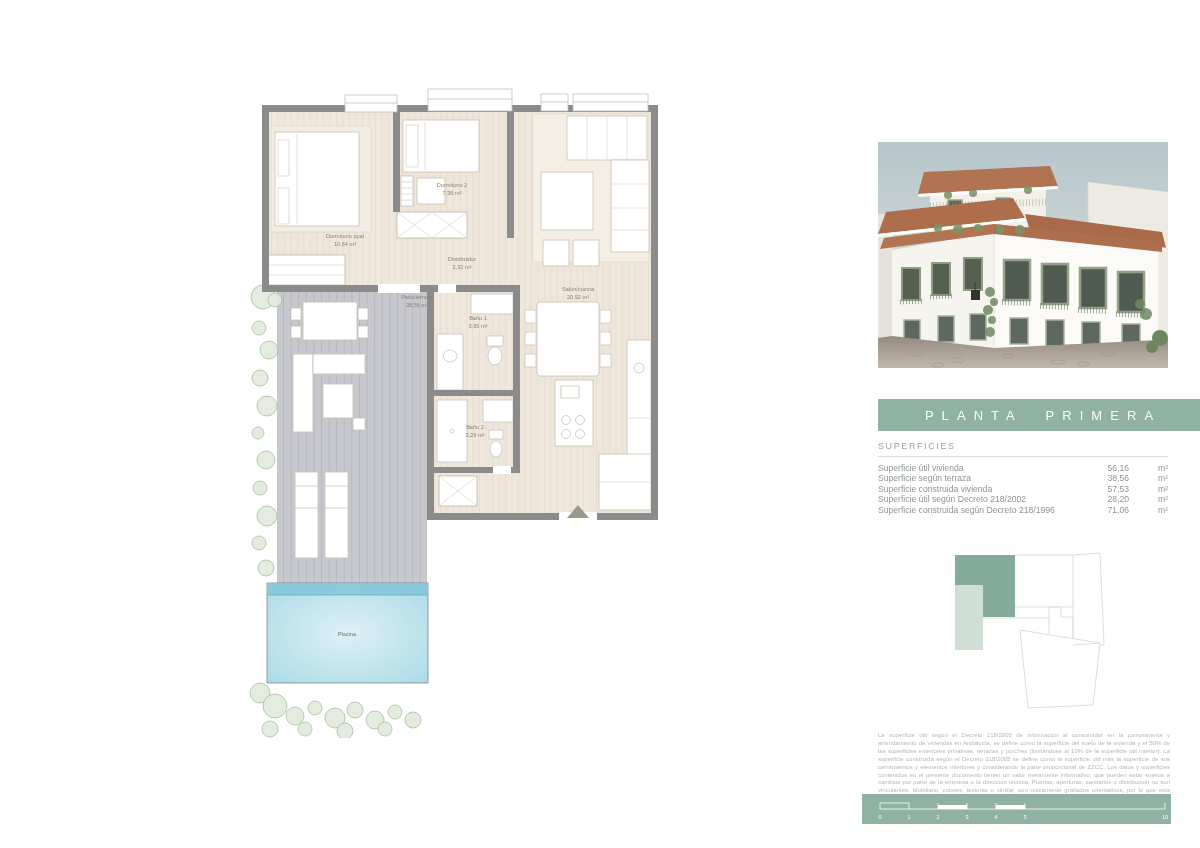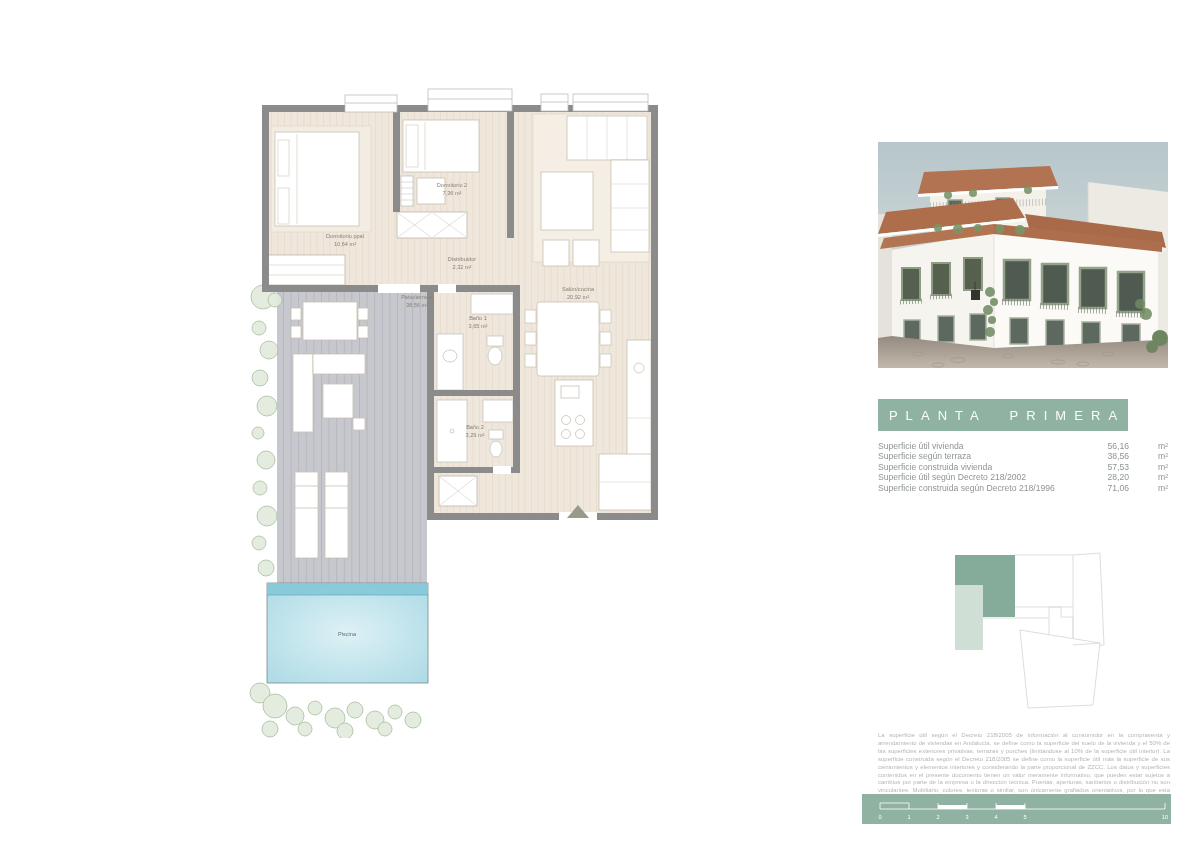--- a/index.html
+++ b/index.html
@@ -8,21 +8,21 @@
     font-family:"Liberation Sans",sans-serif;overflow:hidden;
   }
   .abs{position:absolute;}
   
   #plan-svg{left:245px;top:88px;width:420px;height:650px;}
   .room-label{font-family:"Liberation Sans",sans-serif;font-size:5.6px;fill:#8a8276;text-anchor:middle;}
   .pool-label{font-family:"Liberation Sans",sans-serif;font-size:5.6px;fill:#677066;text-anchor:middle;}
   
   #render-photo{left:878px;top:142px;width:290px;height:226px;}
   #plan-banner{
-    left:878px;top:399px;width:250px;height:32px;background:#8fb2a3;
+    left:878px;top:399px;width:322px;height:32px;background:#8fb2a3;
     display:flex;align-items:center;justify-content:center;
   }
   #plan-banner .banner-text{
     color:#fbfdfc;font-size:13px;font-weight:300;letter-spacing:0.62em;
     word-spacing:0.9em;text-indent:0.62em;white-space:nowrap;
   }
   #surfaces{left:878px;top:441px;width:290px;color:#8e9593;}
   #surfaces .heading{
     font-size:9px;letter-spacing:1.6px;color:#9aa29e;
     padding-bottom:5px;border-bottom:1px solid #d9ddda;margin-bottom:6px;
@@ -348,20 +348,21 @@
     <circle cx="282" cy="196" r="8"></circle>
       <circle cx="274" cy="205" r="6"></circle>
   </g>
 </svg>
 
 <div id="plan-banner" class="abs">
   <span class="banner-text">PLANTA PRIMERA</span>
 </div>
 
 <div id="surfaces" class="abs">
+  <div class="heading">SUPERFICIES</div>
   <div class="row">
     <span>Superficie útil vivienda</span>
     <span class="val"><span>56,16</span><span class="unit">m²</span></span>
   </div>
   <div class="row">
     <span>Superficie según terraza</span>
     <span class="val"><span>38,56</span><span class="unit">m²</span></span>
   </div>
   <div class="row">
     <span>Superficie construida vivienda</span>

